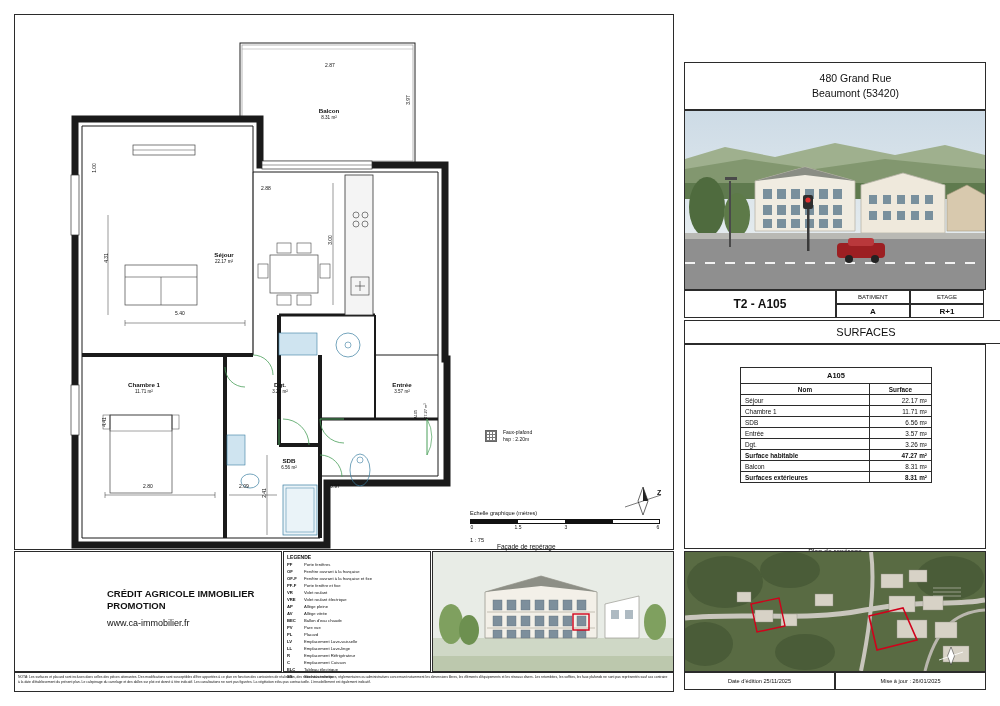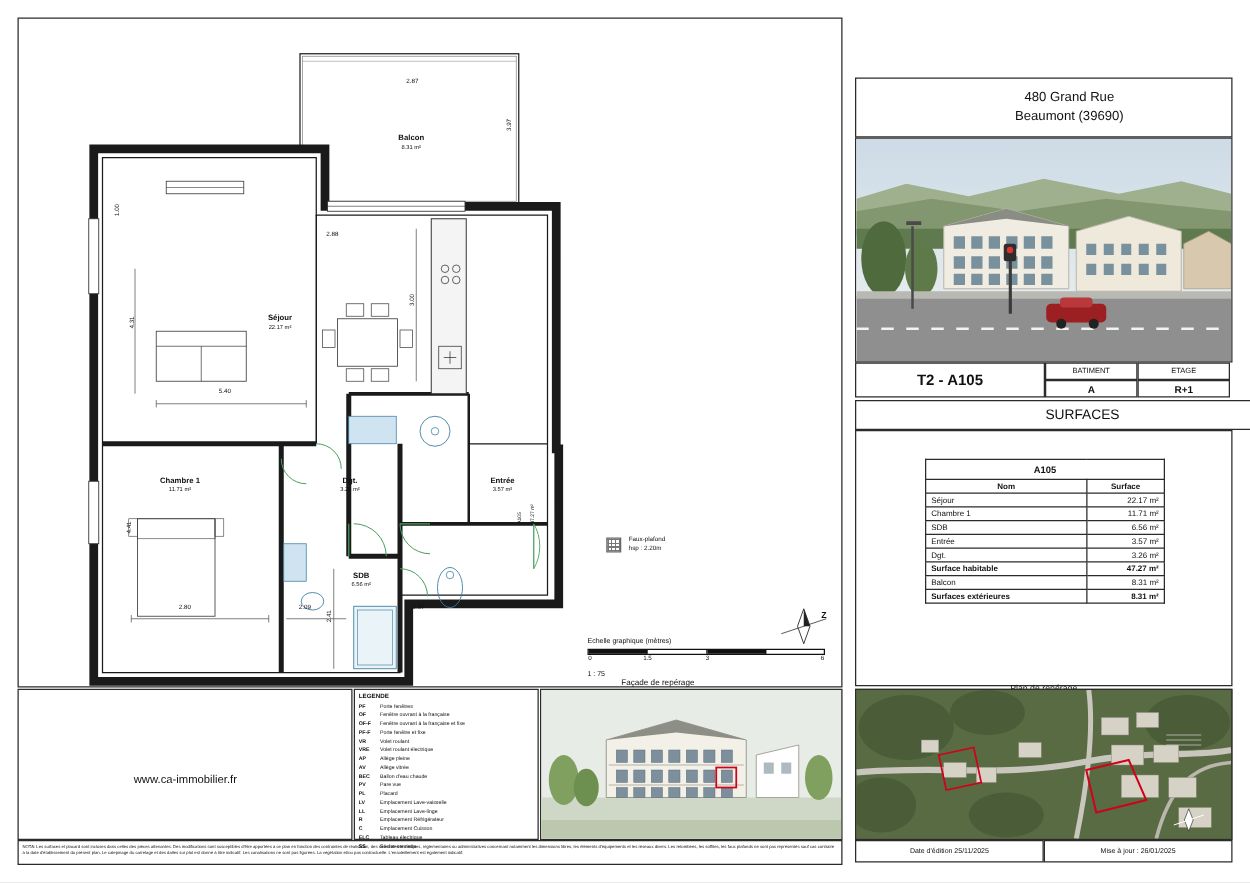--- a/index.html
+++ b/index.html
@@ -335,20 +335,24 @@
           <div class="v">Tableau électrique</div>
         </div>
         <div class="lgRow">
           <div class="k">SS</div>
           <div class="v">Sèche-serviette</div>
         </div>
       </div>
   </div>
 
   <div class="abs bd" id="logoBox">
+    <div class="ttl">
+      <div>CRÉDIT AGRICOLE IMMOBILIER</div>
+      <div>PROMOTION</div>
+    </div>
     <div class="url">www.ca-immobilier.fr</div>
   </div>
 
   <div class="abs bd" id="facadeBox">
     <svg width="240" height="119" viewBox="0 0 240 119">
       <rect x="0" y="0" width="240" height="119" fill="#e8ece6"></rect>
       <rect x="0" y="86" width="240" height="33" fill="#cfd8c6"></rect>
 
       <ellipse cx="18" cy="72" rx="12" ry="20" fill="#7fa05f"></ellipse>
       <ellipse cx="36" cy="78" rx="10" ry="15" fill="#6d9050"></ellipse>
@@ -397,21 +401,21 @@
   </div>
 
   <div class="abs bd" id="notaBox">
     <p>NOTA: Les surfaces et placard sont incluses dans celles des pièces attenantes. Des modifications sont susceptibles d'être apportées à ce plan en fonction des contraintes de réalisation, des nécessités techniques, réglementaires ou administratives  concernant notamment les dimensions libres, les éléments d'équipements et les réseaux divers. Les retombées, les soffites, les faux plafonds ne sont pas représentés sauf cas contraire à la date d'établissement du présent plan. Le calepinage du carrelage et des dalles sur plot est donné à titre indicatif. Les canalisations ne sont pas figurées. La végétation et/ou pas contractuelle. L'ensoleillement est également indicatif.</p>
   </div>
 
 
   <div class="abs bd ctr" id="addrBox">
     <div class="a">
       <div>480 Grand Rue</div>
-      <div>Beaumont (39690)</div>
+      <div>Beaumont (53420)</div>
     </div>
   </div>
 
   <div class="abs bd" id="photoBox">
     <svg width="300" height="178" viewBox="0 0 300 178">
       <defs>
         <linearGradient id="sky" x1="0" y1="0" x2="0" y2="1">
           <stop offset="0%" stop-color="#cddbe6"></stop>
             <stop offset="100%" stop-color="#eef2f2"></stop>
         </linearGradient>

